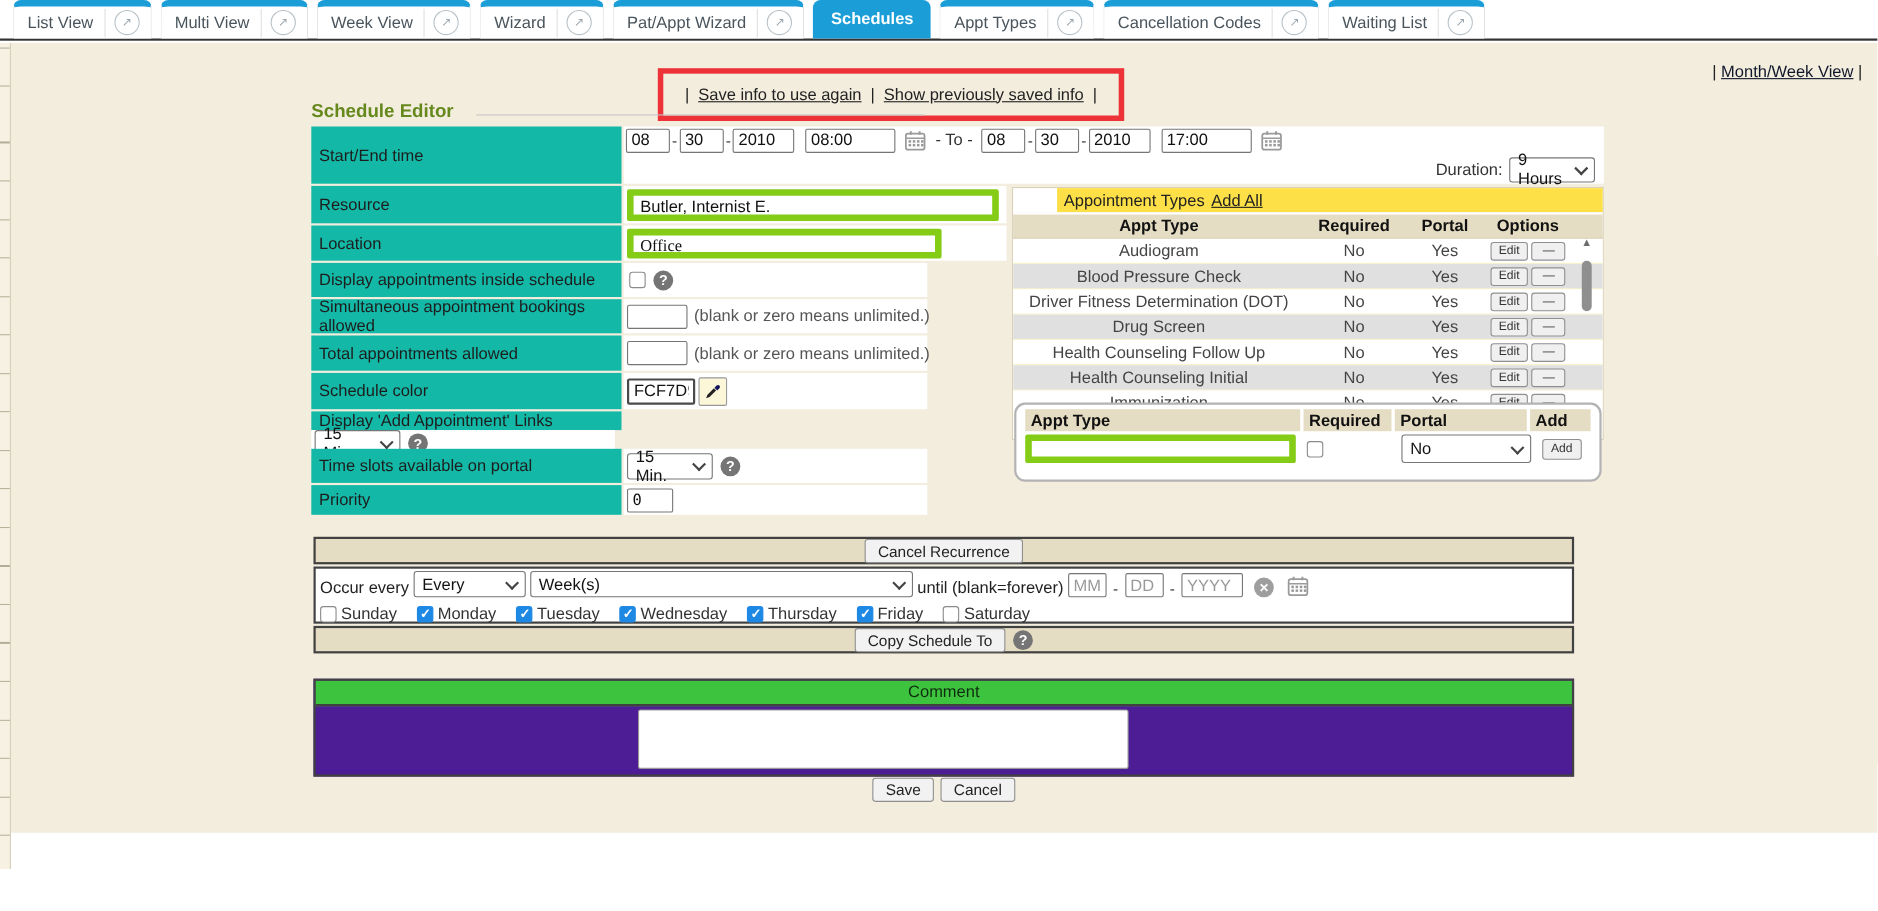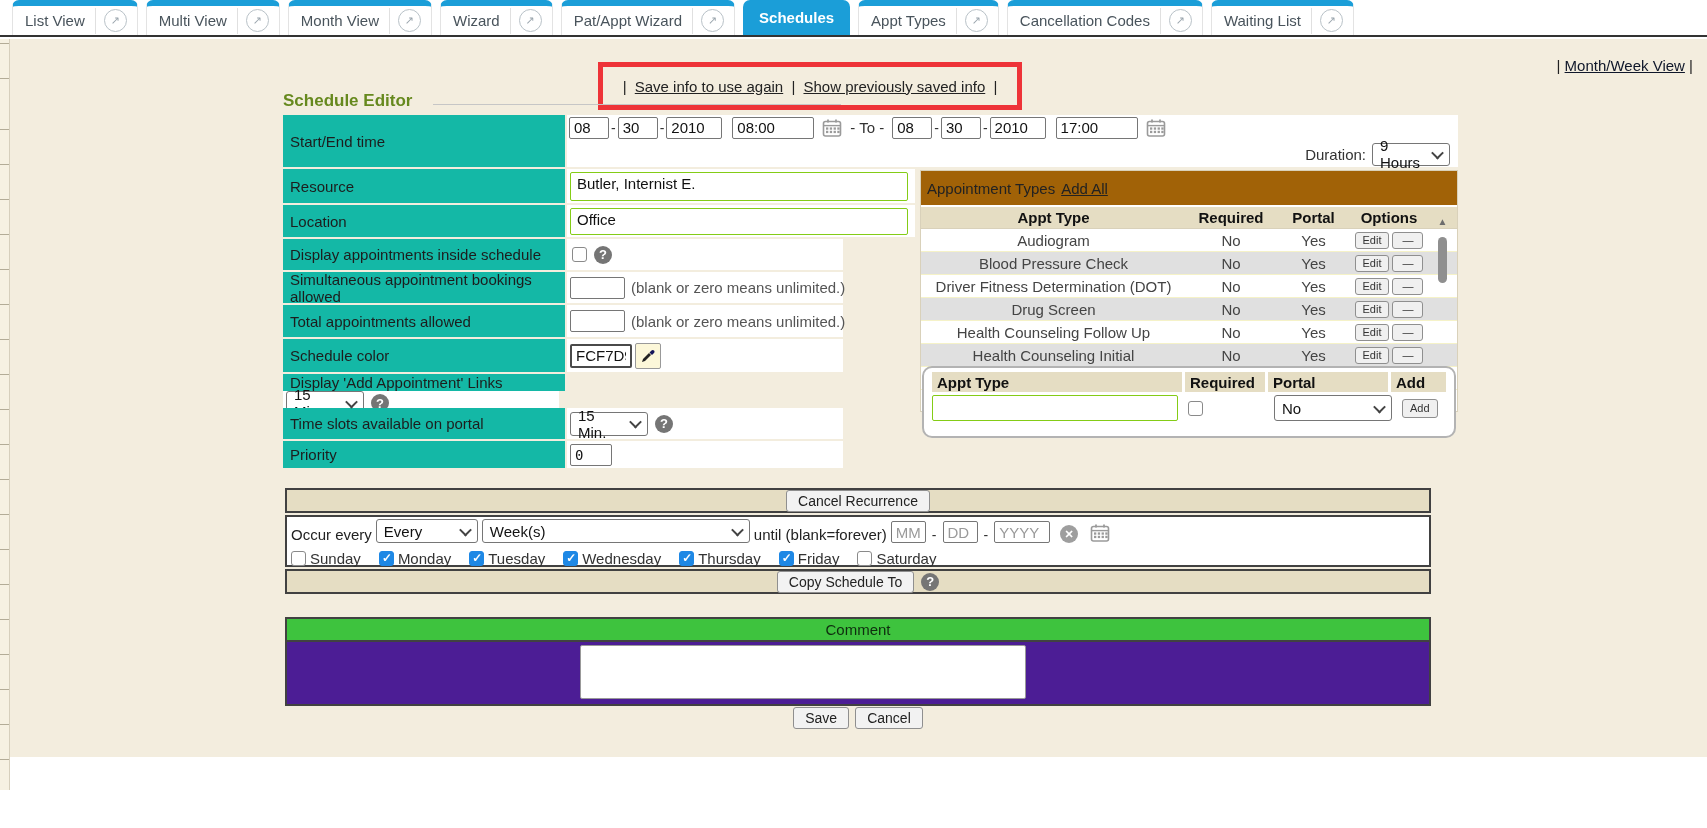--- a/index.html
+++ b/index.html
@@ -32,28 +32,28 @@
   .fval{background:#fff;display:flex;align-items:center;padding-left:3px;box-sizing:border-box;}
   .inp{border:1px solid #767676;border-radius:2px;height:22px;font-size:15px;padding:0 4px;font-family:"Liberation Sans",sans-serif;box-sizing:border-box;background:#fff;color:#111;}
   .dash{margin:0 2px;color:#333;font-size:14px;}
   .hint{color:#555;font-size:15px;margin-left:6px;white-space:nowrap;}
   .qicon{width:18px;height:18px;border-radius:50%;background:#757575;color:#fff;font-weight:bold;font-size:13px;display:inline-flex;align-items:center;justify-content:center;margin-left:7px;flex:none;cursor:pointer;}
   .sel{display:inline-flex;align-items:center;justify-content:space-between;background:#fff;border:1px solid #767676;border-radius:3px;height:24px;padding:0 7px;font-size:15px;color:#111;box-sizing:border-box;cursor:pointer;}
   .chev{width:7px;height:7px;border-right:2px solid #444;border-bottom:2px solid #444;transform:rotate(45deg) translate(-1px,-1px);margin-left:9px;flex:none;}
   .cb{width:15px;height:15px;border:1px solid #8a8a8a;border-radius:3px;background:#fff;display:inline-block;position:relative;flex:none;cursor:pointer;box-sizing:border-box;}
   .cb.checked{background:#1e88e5;border-color:#1e88e5;}
   .cb.checked::after{content:"\2713";color:#fff;font-size:12px;font-weight:bold;position:absolute;left:2px;top:-1px;}
-  .tarea{background:#fff;border:1px solid #84cc16;border-radius:2px;position:relative;font-size:15px;padding:2px 6px;box-sizing:border-box;color:#111;}
+  .tarea{background:#fff;border:6px solid #84cc16;border-radius:2px;position:relative;font-size:15px;padding:2px 6px;box-sizing:border-box;color:#111;}
   .calico{margin-left:8px;display:inline-flex;cursor:pointer;flex:none;}
   #durline{display:flex;align-items:center;justify-content:flex-end;padding-right:8px;font-size:15px;color:#333;margin-top:4px;}
   #durline .sel{margin-left:6px;height:23px;}
   .mono{font-family:"DejaVu Sans Mono",monospace;}
   
   #apanel{position:absolute;left:920px;top:170px;width:538px;background:#fff;border:1px solid #d9d1ba;box-sizing:border-box;}
-  #apanel-title{height:34px;background:#a16207;font-size:15px;color:#222;display:flex;align-items:center;padding-left:6px;}
+  #apanel-title{height:22px;background:#fde047;font-size:15px;color:#222;display:flex;align-items:center;padding-left:6px;margin-left:40px;}
   #apanel-title a{color:#222;text-decoration:underline;margin-left:6px;cursor:pointer;}
   #ahead{display:flex;height:21px;background:#e5ddc3;font-size:15px;font-weight:bold;color:#111;align-items:center;border-top:2px solid #fff;border-bottom:1px solid #d9d1ba;}
   .col-name{width:265px;text-align:center;flex:none;}
   .col-req{width:90px;text-align:center;flex:none;}
   .col-portal{width:75px;text-align:center;flex:none;}
   .col-opt{width:76px;text-align:center;flex:none;}
   #arows{position:relative;height:182px;overflow:hidden;}
   .arow{display:flex;height:22px;align-items:center;font-size:15px;color:#444;border-bottom:1px solid #f5f2c8;}
   .arow:nth-child(odd){background:#fff;}
   .arow:nth-child(even){background:#e0e0e0;}
@@ -99,21 +99,21 @@
           <span class="circ">↗</span>
         </span>
       </div>
     <div class="tab">
         <span class="tlabel">Multi View</span>
         <span class="ticonbox">
           <span class="circ">↗</span>
         </span>
       </div>
     <div class="tab">
-        <span class="tlabel">Month View</span>
+        <span class="tlabel">Week View</span>
         <span class="ticonbox">
           <span class="circ">↗</span>
         </span>
       </div>
     <div class="tab">
         <span class="tlabel">Wizard</span>
         <span class="ticonbox">
           <span class="circ">↗</span>
         </span>
       </div>
@@ -234,21 +234,21 @@
     <div class="frow" style="height:34px;">
       <div class="flabel">Resource</div>
       <div class="fval" style="width:348px;">
         <div class="tarea" style="width:338px;height:29px;">Butler, Internist E.</div>
       </div>
     </div>
 
     <div class="frow" style="height:32px;">
       <div class="flabel">Location</div>
       <div class="fval" style="width:348px;">
-        <div class="tarea" style="width:338px;height:27px;">Office</div>
+        <div class="tarea" style="width:286px;height:27px;font-family:Liberation Serif, serif;">Office</div>
       </div>
     </div>
 
     <div class="frow" style="height:31px;">
       <div class="flabel">Display appointments inside schedule</div>
       <div class="fval" style="width:276px;padding-left:5px;">
         <span class="cb"></span>
         <span class="qicon">?</span>
       </div>
     </div>
@@ -417,21 +417,21 @@
     <button class="btn">Cancel Recurrence</button>
   </div>
 
   <div id="recurbox">
     <div class="recline">
       <span>Occur every</span>
       <span class="sel" style="width:102px;">
           <span>Every</span>
           <span class="chev"></span>
         </span>
-      <span class="sel" style="width:268px;">
+      <span class="sel" style="width:348px;">
           <span>Week(s)</span>
           <span class="chev"></span>
         </span>
       <span>until (blank=forever)</span>
       <input class="inp ph" style="width: 35px;" placeholder="MM">
       <span class="dash">-</span>
       <input class="inp ph" style="width: 35px;" placeholder="DD">
       <span class="dash">-</span>
       <input class="inp ph" style="width: 56px;" placeholder="YYYY">
       <span class="xicon">✕</span>

